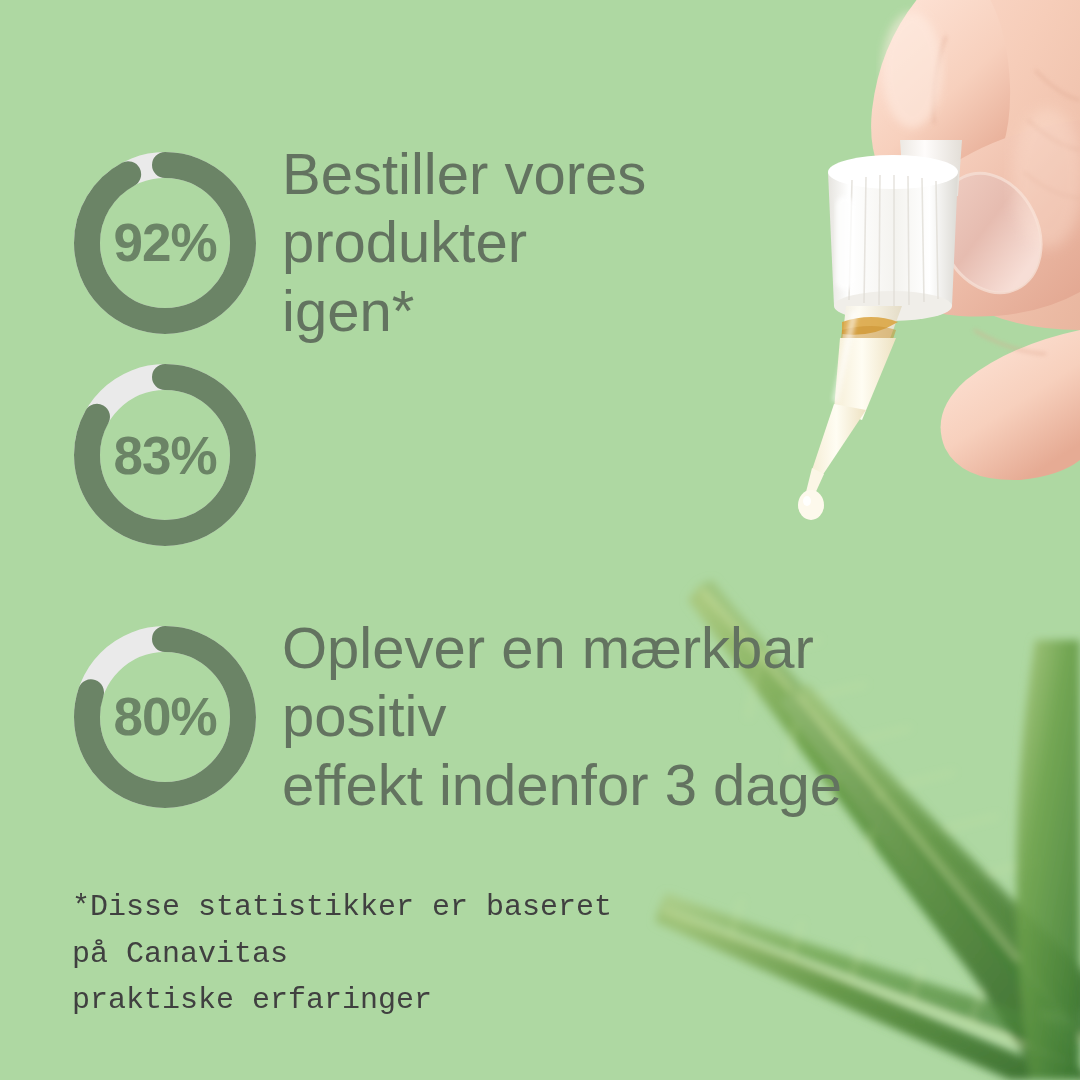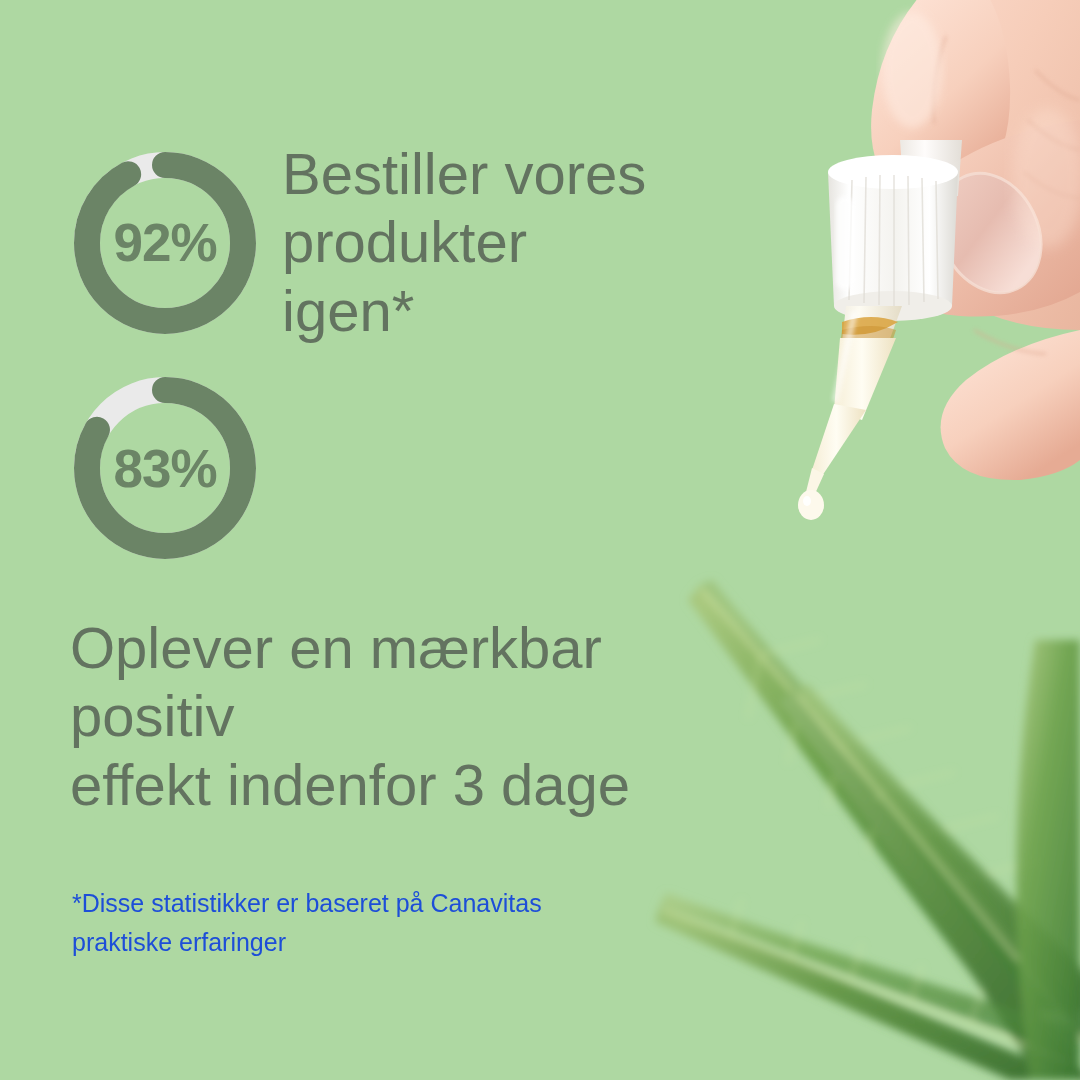--- a/index.html
+++ b/index.html
@@ -30,21 +30,21 @@
     top: 0;
     width: 1080px;
   }
   .stat-row {
     position: absolute;
     display: flex;
     align-items: center;
     gap: 22px;
   }
   .stat-row.r0 { left: 70px; top: 140px; }
-  .stat-row.r1 { left: 70px; top: 373px; }
+  .stat-row.r1 { left: 70px; top: 360px; }
   .stat-row.r2 { left: 70px; top: 614px; }
 
   .ring-wrap {
     position: relative;
     width: 190px;
     height: 190px;
     flex: 0 0 190px;
   }
   .ring-wrap svg {
     display: block;
@@ -73,24 +73,25 @@
     white-space: pre-line;
   }
   .stat-row.r2 .stat-text { max-width: 640px; }
 
   
   .footnote {
     position: absolute;
     left: 72px;
     top: 884px;
     width: 560px;
-    font-size: 25px;
+    font-size: 30px;
     line-height: 1.55;
-    color: #1d4ed8;
+    color: #404040;
     white-space: pre-line;
+    font-family: Liberation Mono, monospace;
   }
 </style>
 </head>
 <body>
 
 <div id="poster">
 
   <div class="art-layer">
     <svg width="1080" height="1080" viewBox="0 0 1080 1080">
       <defs>
@@ -284,20 +285,27 @@
       <div class="ring-wrap">
         <svg viewBox="0 0 190 190">
           <circle cx="95" cy="95" r="78" fill="none" stroke="#eaeaea" stroke-width="26" stroke-linecap="round"></circle>
           <circle cx="95" cy="95" r="78" fill="none" stroke="#6b8466" stroke-width="26" stroke-linecap="round" stroke-dasharray="406.8 83.3"></circle>
         </svg>
         <div class="ring-label">83%</div>
       </div>
     </div>
 
     <div class="stat-row r2">
+      <div class="ring-wrap">
+        <svg viewBox="0 0 190 190">
+          <circle cx="95" cy="95" r="78" fill="none" stroke="#eaeaea" stroke-width="26" stroke-linecap="round"></circle>
+          <circle cx="95" cy="95" r="78" fill="none" stroke="#6b8466" stroke-width="26" stroke-linecap="round" stroke-dasharray="392.1 98.0"></circle>
+        </svg>
+        <div class="ring-label">80%</div>
+      </div>
       <div class="stat-text">Oplever en mærkbar positiv
 effekt indenfor 3 dage</div>
     </div>
 
   </div>
 
   <div class="footnote">*Disse statistikker er baseret på Canavitas
 praktiske erfaringer</div>
 
 </div>

